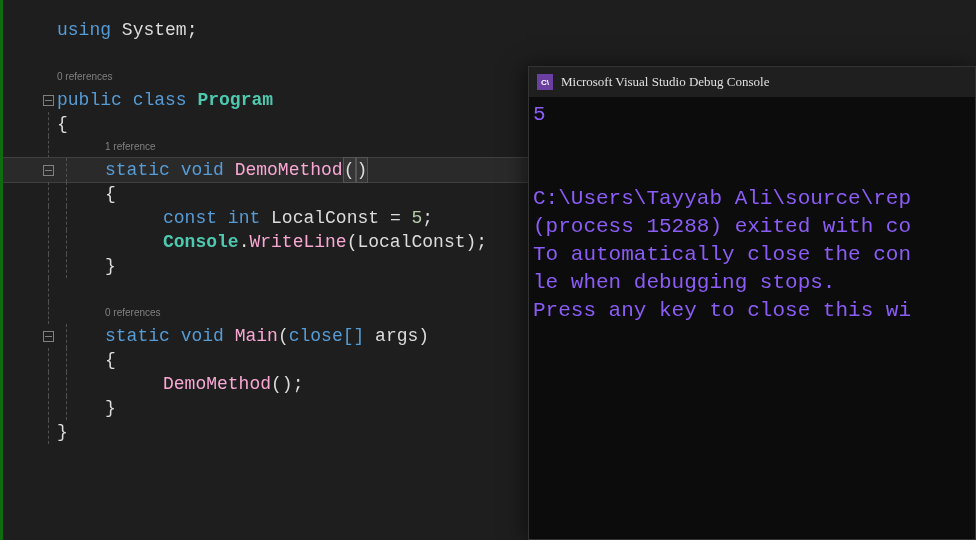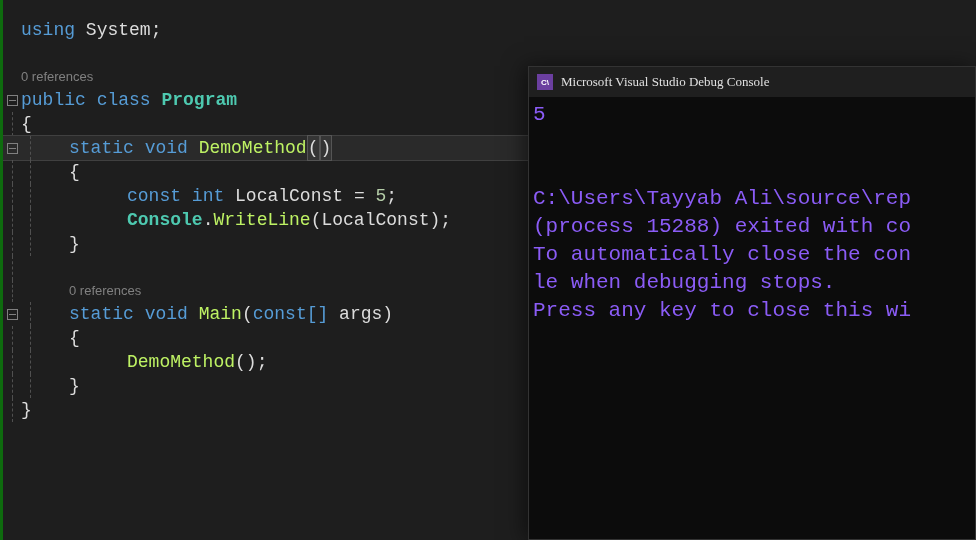--- a/index.html
+++ b/index.html
@@ -24,20 +24,21 @@
   }
   .code-area {
     position: relative;
   }
   .line {
     display: flex;
     align-items: center;
     height: 24px;
     line-height: 24px;
     white-space: pre;
+    padding-left: 36px;
   }
   .gutter {
     width: 18px;
     display: inline-flex;
     justify-content: center;
     align-items: center;
     color: #808080;
   }
   .fold-box {
     width: 11px;
@@ -65,33 +66,33 @@
   .guide-col.vline::before {
     content: '';
     position: absolute;
     left: 50%;
     top: 0;
     bottom: 0;
     width: 0;
     border-left: 1px dashed #505050;
   }
   .codelens {
-    font-size: 13px;
+    font-size: 10px;
     color: #808080;
     font-family: 'Segoe UI', sans-serif;
     height: 22px;
     display: flex;
     align-items: center;
   }
   .codelens .gutter, .codelens .guide-col { height: 22px; }
   .codelens .guide-col.vline::before { top:0; bottom:0; }
   .tok-kw { color: #569cd6; }
   .tok-type { color: #4ec9b0; font-weight: bold; }
   .tok-default { color: #dcdcdc; }
-  .tok-method { color: #bef264; }
+  .tok-method { color: #f9a8d4; }
   .tok-num { color: #b5cea8; }
   .highlight-line {
     background: #2a2a2a;
     box-shadow: 0 -1px 0 #404040, 0 1px 0 #404040;
     position: relative;
     width: 100%;
   }
   .paren-match {
     border: 1px solid #555;
     background: rgba(100,100,100,0.2);
@@ -165,20 +166,25 @@
     <div class="line">
       <span class="gutter"><span class="fold-box"></span></span>
       <span class="tok-kw">public</span><span class="tok-default"> </span><span class="tok-kw">class</span><span class="tok-default"> </span><span class="tok-type">Program</span>
     </div>
 
     <div class="line">
       <span class="gutter"><span class="guide-col vline"></span></span>
       <span class="tok-default">{</span>
     </div>
 
+    <div class="codelens line">
+      <span class="gutter"><span class="guide-col vline"></span></span>
+      <span class="ind1"></span>
+      <span>1 reference</span>
+    </div>
 
     <div class="line highlight-line">
       <span class="gutter"><span class="fold-box"></span></span>
       <span class="guide-col vline"></span>
       <span style="width:30px;display:inline-block"></span>
       <span class="tok-kw">static</span><span class="tok-default"> </span><span class="tok-kw">void</span><span class="tok-default"> </span><span class="tok-method">DemoMethod</span><span class="tok-default paren-match">(</span><span class="tok-default paren-match">)</span>
     </div>
 
     <div class="line">
       <span class="gutter"><span class="guide-col vline"></span></span>
@@ -213,21 +219,21 @@
     <div class="codelens line">
       <span class="gutter"><span class="guide-col vline"></span></span>
       <span class="ind1"></span>
       <span>0 references</span>
     </div>
 
     <div class="line">
       <span class="gutter"><span class="fold-box"></span></span>
       <span class="guide-col vline"></span>
       <span style="width:30px;display:inline-block"></span>
-      <span class="tok-kw">static</span><span class="tok-default"> </span><span class="tok-kw">void</span><span class="tok-default"> </span><span class="tok-method">Main</span><span class="tok-default">(</span><span class="tok-kw">const[]</span><span class="tok-default"> args</span><span class="tok-default">)</span>
+      <span class="tok-kw">static</span><span class="tok-default"> </span><span class="tok-kw">void</span><span class="tok-default"> </span><span class="tok-method">Main</span><span class="tok-default">(</span><span class="tok-kw">close[]</span><span class="tok-default"> args</span><span class="tok-default">)</span>
     </div>
 
     <div class="line">
       <span class="gutter"><span class="guide-col vline"></span></span>
       <span class="guide-col vline"></span>
       <span style="width:30px;display:inline-block"></span>
       <span class="tok-default">{</span>
     </div>
 
     <div class="line">

